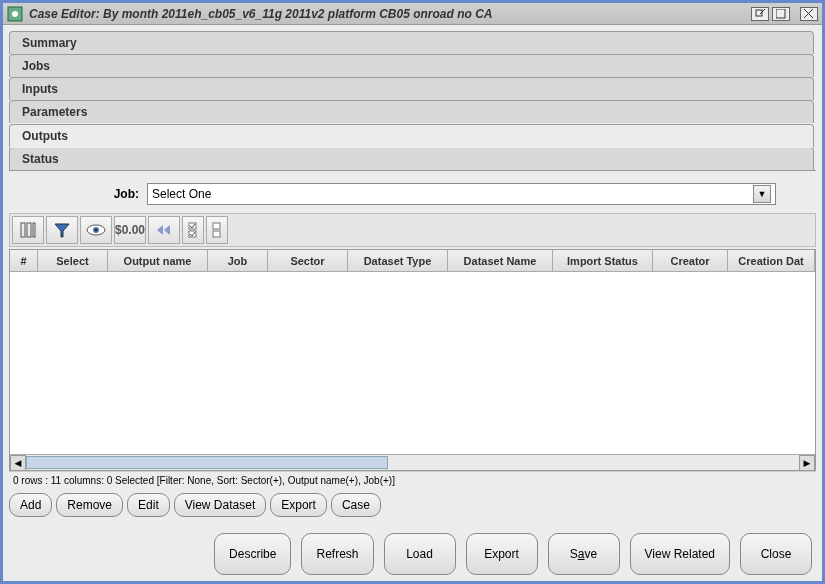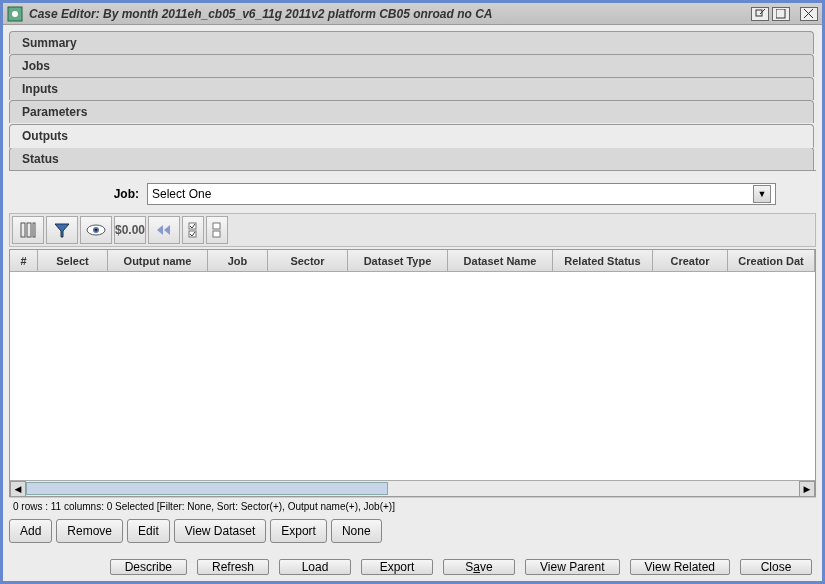--- a/index.html
+++ b/index.html
@@ -193,30 +193,30 @@
     gap: 10px;
     padding: 6px 10px;
     justify-content: flex-end;
   }
   button.std {
     border: 1px solid #888;
     background: linear-gradient(#f6f6f6,#ddd);
     padding: 4px 10px;
     font-size: 12px;
     cursor: pointer;
-    border-radius:3px;
+    border-radius:10px;
   }
   button.bottom {
     border: 1px solid #888;
     background: linear-gradient(#f6f6f6,#dcdcdc);
-    padding: 0 14px;
+    padding: 13px 14px;
     font-size: 12px;
     cursor: pointer;
     min-width: 72px;
-    border-radius:2px;
+    border-radius:10px;
   }
   .underline-access { text-decoration: underline; }
   svg { display:block; }
 </style>
 </head>
 <body>
 
 <div class="window">
 
   <div class="titlebar">
@@ -311,50 +311,49 @@
 
     <div class="tablewrap">
       <div class="thead">
         <div class="th" style="width:28px">#</div>
         <div class="th" style="width:70px">Select</div>
         <div class="th" style="width:100px">Output name</div>
         <div class="th" style="width:60px">Job</div>
         <div class="th" style="width:80px">Sector</div>
         <div class="th" style="width:100px">Dataset Type</div>
         <div class="th" style="width:105px">Dataset Name</div>
-        <div class="th" style="width:100px">Related Status</div>
+        <div class="th" style="width:100px">Import Status</div>
         <div class="th" style="width:75px">Creator</div>
         <div class="th" style="flex:1">Creation Dat</div>
       </div>
       <div class="tbody"></div>
       <div class="hscroll">
         <div class="larrow">◀</div>
         <div class="track"></div>
         <div class="thumb"></div>
         <div class="rarrow">▶</div>
       </div>
     </div>
 
     <div class="status">0 rows : 11 columns: 0 Selected [Filter: None, Sort: Sector(+), Output name(+), Job(+)]</div>
 
     <div class="btnrow">
       <button class="std">Add</button>
       <button class="std">Remove</button>
       <button class="std">Edit</button>
       <button class="std">View Dataset</button>
       <button class="std">Export</button>
-      <button class="std">None</button>
+      <button class="std">Case</button>
     </div>
 
   </div>
 
   <div class="btnbottom">
     <button class="bottom">Describe</button>
     <button class="bottom">Refresh</button>
     <button class="bottom">Load</button>
     <button class="bottom">Export</button>
     <button class="bottom"><span>S</span><span class="underline-access">a</span><span>ve</span></button>
-    <button class="bottom">View Parent</button>
     <button class="bottom">View Related</button>
     <button class="bottom">Close</button>
   </div>
 
 </div>
 
 </body></html>

